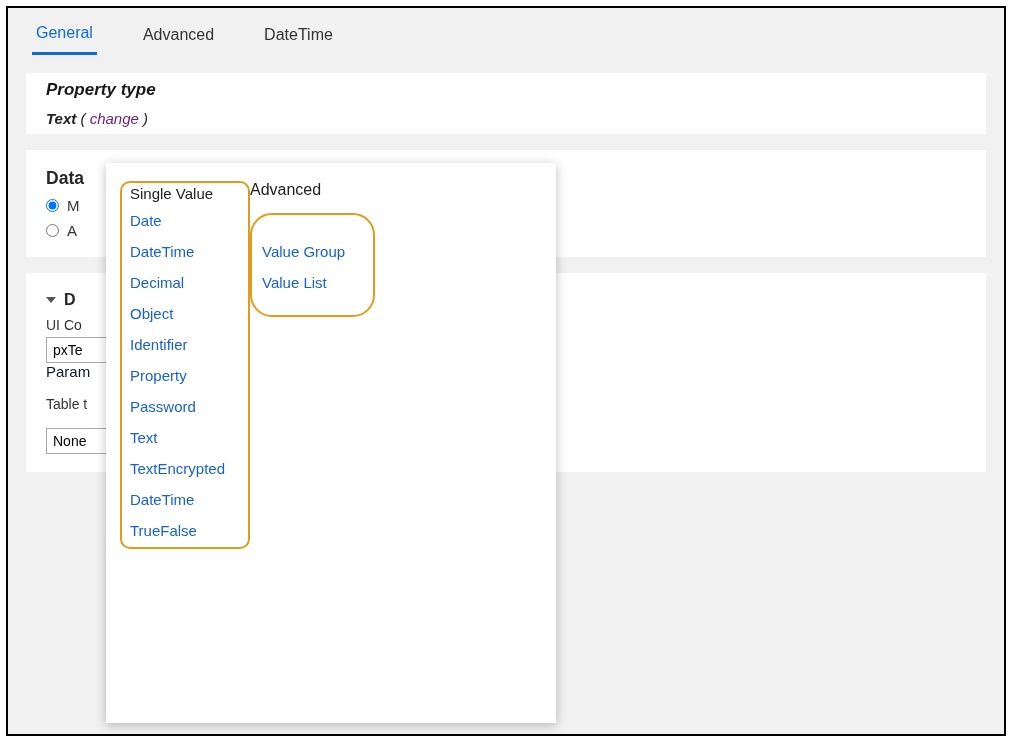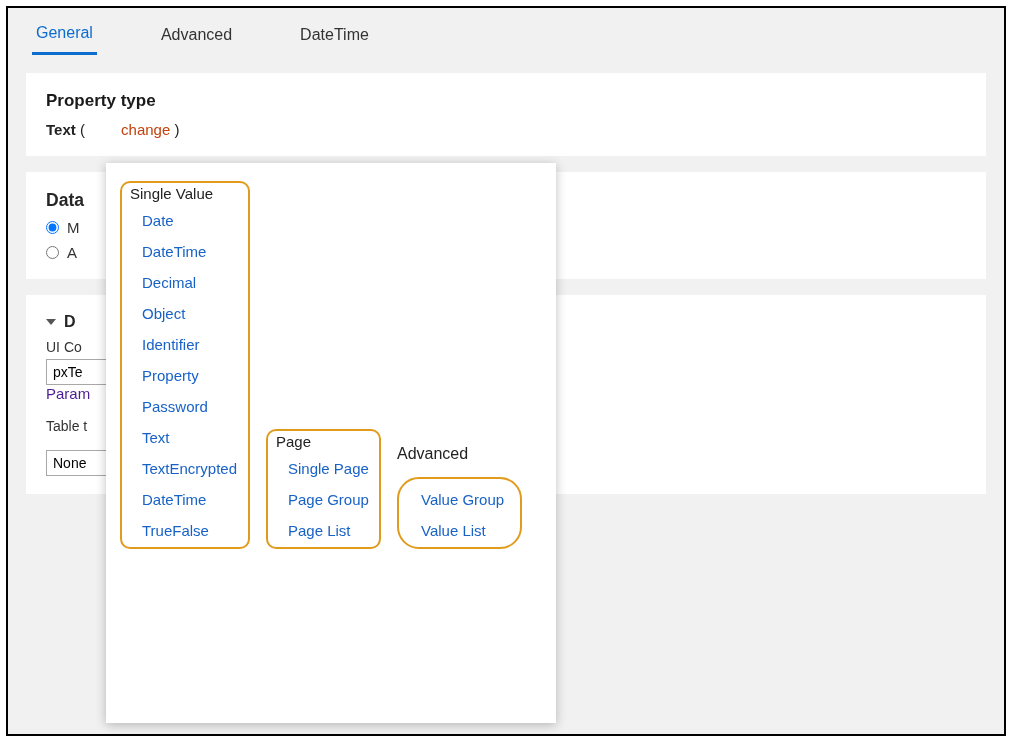--- a/index.html
+++ b/index.html
@@ -15,57 +15,58 @@
       width: 1000px;
       height: 730px;
       background: #f1f1f1;
       position: relative;
       overflow: hidden;
     }
     
     .tabs {
       display: flex;
       align-items: center;
-      gap: 60px;
+      gap: 42px;
       padding: 10px 24px 0 24px;
       font-size: 16px;
     }
     .tab {
       padding: 6px 4px 10px 4px;
       color: #333;
       cursor: pointer;
     }
     .tab.active {
       color: #0d6dcf;
       border-bottom: 3px solid #0d6dcf;
     }
     
     .panel {
       background: #fff;
       margin: 18px 18px 0 18px;
-      padding: 18px 20px;
+      padding: 7px 20px;
       font-size: 15px;
+      font-style: italic;
     }
     .panel-data {
       background: #fff;
       margin: 16px 18px 0 18px;
       padding: 18px 20px;
       font-size: 15px;
     }
     .panel h3 {
       font-size: 17px;
       font-weight: 700;
       color: #1a1a1a;
       margin-bottom: 10px;
     }
     .prop-type-line {
       font-size: 15px;
       color: #222;
     }
-    .prop-type-line .link { color: #c2410c; cursor: pointer; margin-left: 32px; }
+    .prop-type-line .link { color: #701a75; cursor: pointer; }
     .radio-row {
       margin-top: 8px;
       display: flex;
       align-items: center;
       gap: 8px;
     }
     .radio-row span { color: #333; }
     .desc-text { color: #444; }
     
     .sec-header {
@@ -85,51 +86,51 @@
     .field-label { font-size:14px; color:#333; margin-top:8px;}
     .text-input {
       border:1px solid #a8a8a8;
       background:#fff;
       padding:4px 6px;
       font-size:14px;
       width:200px;
       margin-top:4px;
       display:block;
     }
-    .link { color:#4c1d95; text-decoration:none; cursor:pointer; }
+    .link { color:#0f172a; text-decoration:none; cursor:pointer; }
 
     
     .popup {
       position:absolute;
       top:155px; left:98px;
       width:450px; height:560px;
       background:#fff;
       box-shadow: 0 2px 10px rgba(0,0,0,0.25);
       padding:18px 14px 18px 14px;
       font-size:15px;
     }
-    .pop-cols { display:flex; gap:16px; align-items:flex-end;}
+    .pop-cols { display:flex; align-items:flex-start;}
     .col-hd { font-size:15px; color:#222; margin-bottom:10px; display:block; }
     .hl-box {
       border:2px solid #e09b1d;
       border-radius:10px;
       padding:2px 8px 8px 8px;
     }
     .col1 { width:130px; }
     .col2 { width:115px; }
     .col3 { flex:1; }
     .plist { list-style:none; }
-    .plist li { margin:14px 0 0 12px; }
+    .plist li { margin:14px 0 0 0; }
     .plist li:first-child { margin-top:10px; }
     .plist a { color:#1862c7; text-decoration:none; }
     .adv-hd { font-size:16px; color:#222; margin-bottom:10px; display:block;}
     .sub-hl {
       border:2px solid #e09b1d;
       border-radius:22px;
-      padding:8px 10px;
+      padding:24px 10px;
       margin-top:14px;
       width:125px;
     }
   </style>
 </head>
 <body>
 
 <div class="outer">
 
   <div class="tabs">
@@ -183,30 +184,20 @@
           <li><a>Identifier</a></li>
           <li><a>Property</a></li>
           <li><a>Password</a></li>
           <li><a>Text</a></li>
           <li><a>TextEncrypted</a></li>
           <li><a>DateTime</a></li>
           <li><a>TrueFalse</a></li>
         </ul>
       </div>
 
-      <div class="col2">
-        <div class="hl-box">
-          <span class="col-hd">Page</span>
-          <ul class="plist">
-            <li><a>Single Page</a></li>
-            <li><a>Page Group</a></li>
-            <li><a>Page List</a></li>
-          </ul>
-        </div>
-      </div>
 
       <div class="col3">
         <span class="adv-hd">Advanced</span>
         <div class="sub-hl">
           <ul class="plist" style="margin-top:-6px;">
             <li><a>Value Group</a></li>
             <li><a>Value List</a></li>
           </ul>
         </div>
       </div>

